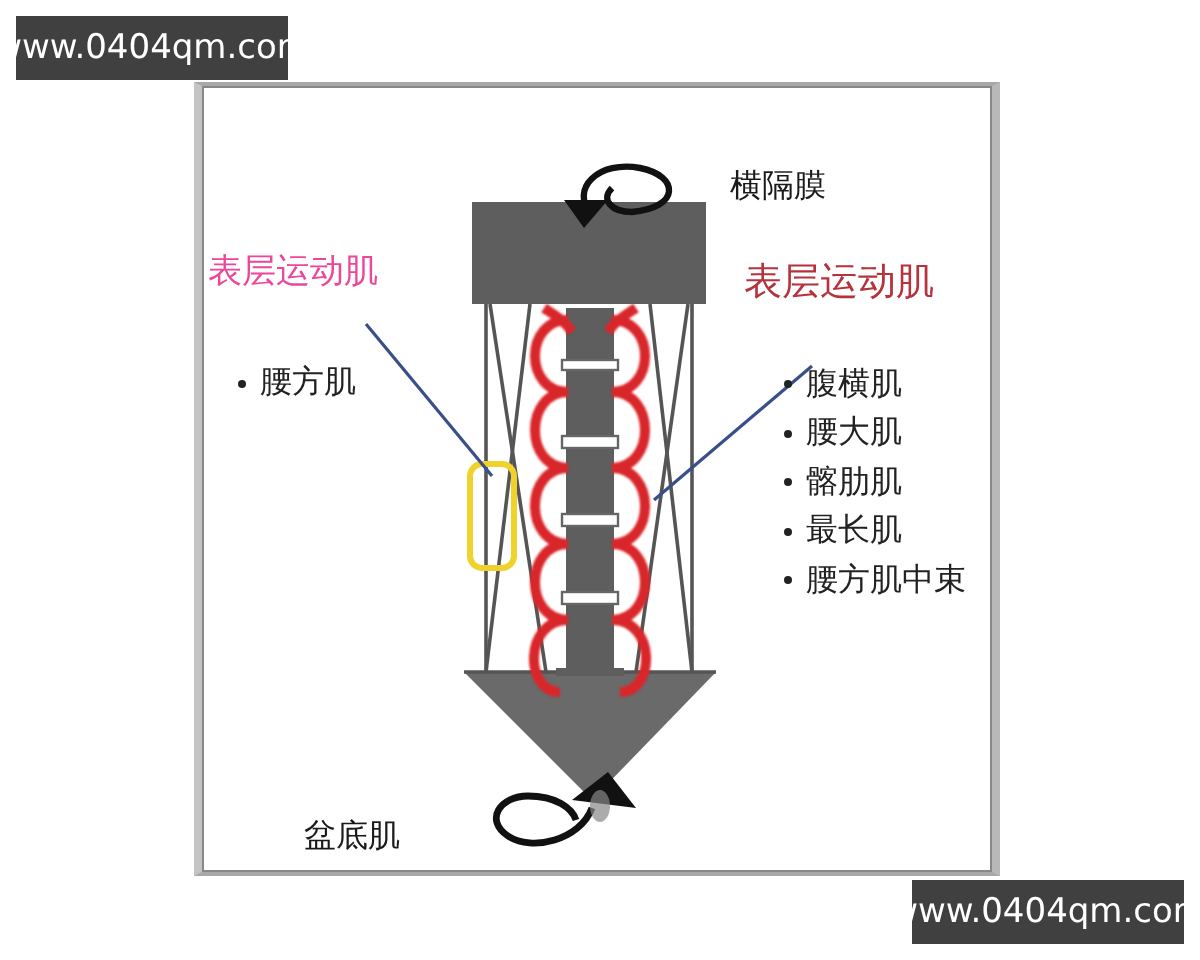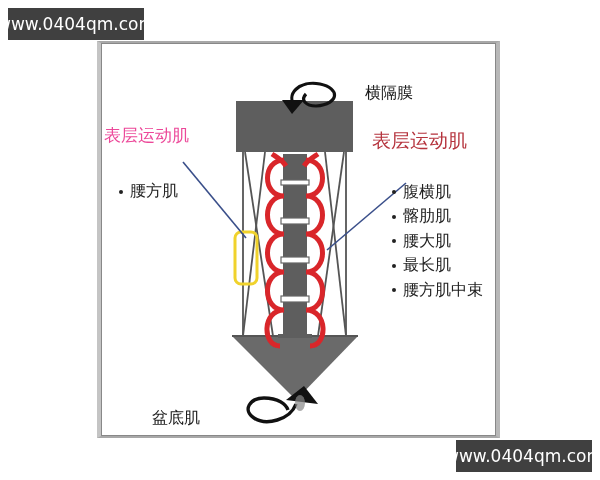--- a/index.html
+++ b/index.html
@@ -128,25 +128,25 @@
     </li>
 </ul>
 
 <ul class="list list-right">
   <li>
       <span class="dot"></span>
       <span>腹横肌</span>
     </li>
   <li>
       <span class="dot"></span>
-      <span>髂肋肌</span>
+      <span>腰大肌</span>
     </li>
   <li>
       <span class="dot"></span>
-      <span>腰大肌</span>
+      <span>髂肋肌</span>
     </li>
   <li>
       <span class="dot"></span>
       <span>最长肌</span>
     </li>
   <li>
       <span class="dot"></span>
       <span>腰方肌中束</span>
     </li>
 </ul>

